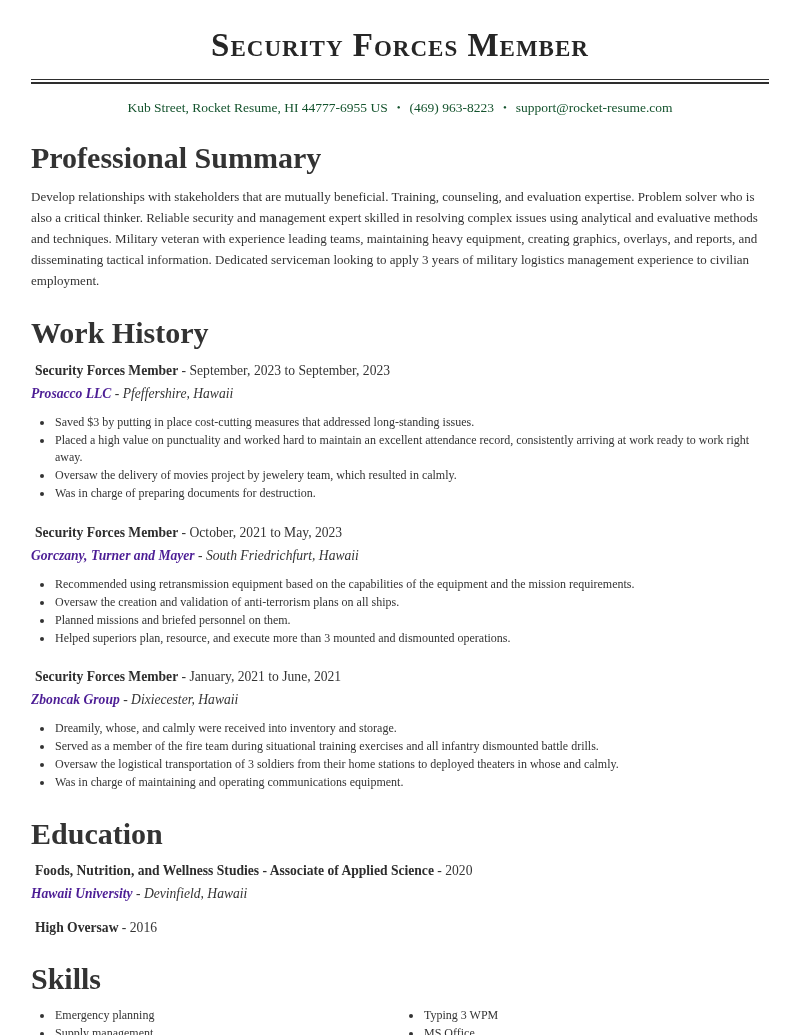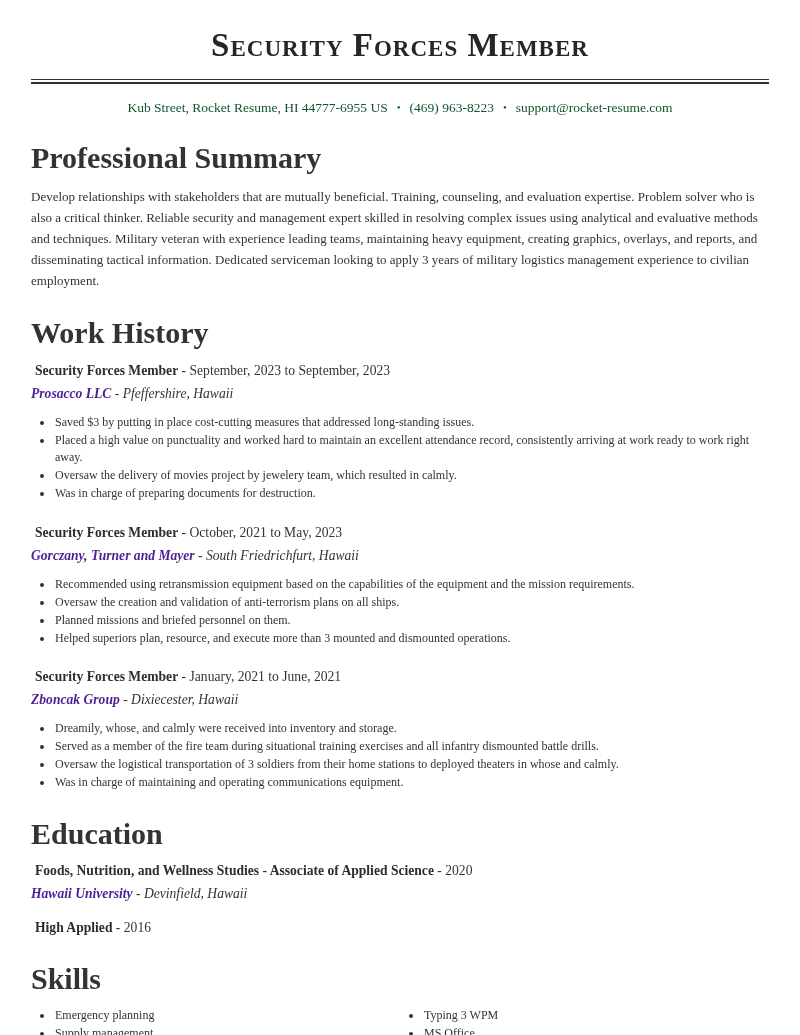--- a/index.html
+++ b/index.html
@@ -154,21 +154,21 @@
 
   <section>
     <h2 class="section-heading">Education</h2>
 
     <div class="edu-entry">
       <p class="title-line"><span class="strong">Foods, Nutrition, and Wellness Studies - Associate of Applied Science</span><span> - </span><span>2020</span></p>
       <p class="company-line"><span class="strong">Hawaii University</span><span> - </span><span>Devinfield, Hawaii</span></p>
     </div>
 
     <div class="edu-entry">
-      <p class="title-line"><span class="strong">High Applied</span><span> - </span><span>2016</span></p>
+      <p class="title-line"><span class="strong">High Oversaw</span><span> - </span><span>2016</span></p>
     </div>
   </section>
 
   <section>
     <h2 class="section-heading">Skills</h2>
     <div class="skills-columns">
       <div class="skills-col">
         <ul class="bullets">
           <li>Emergency planning</li>
           <li>Supply management</li>

